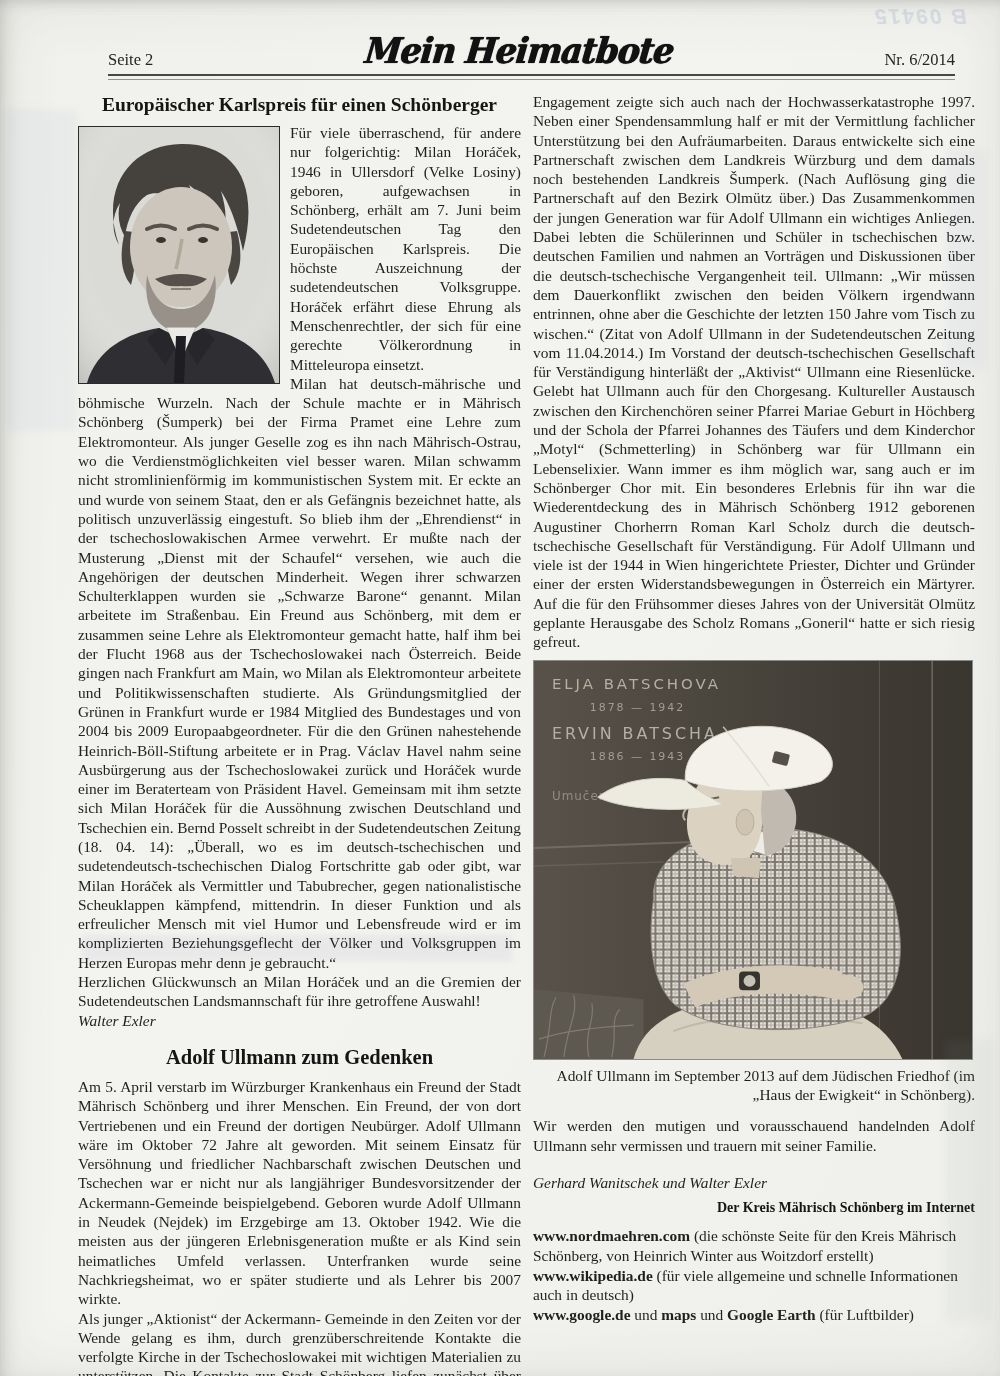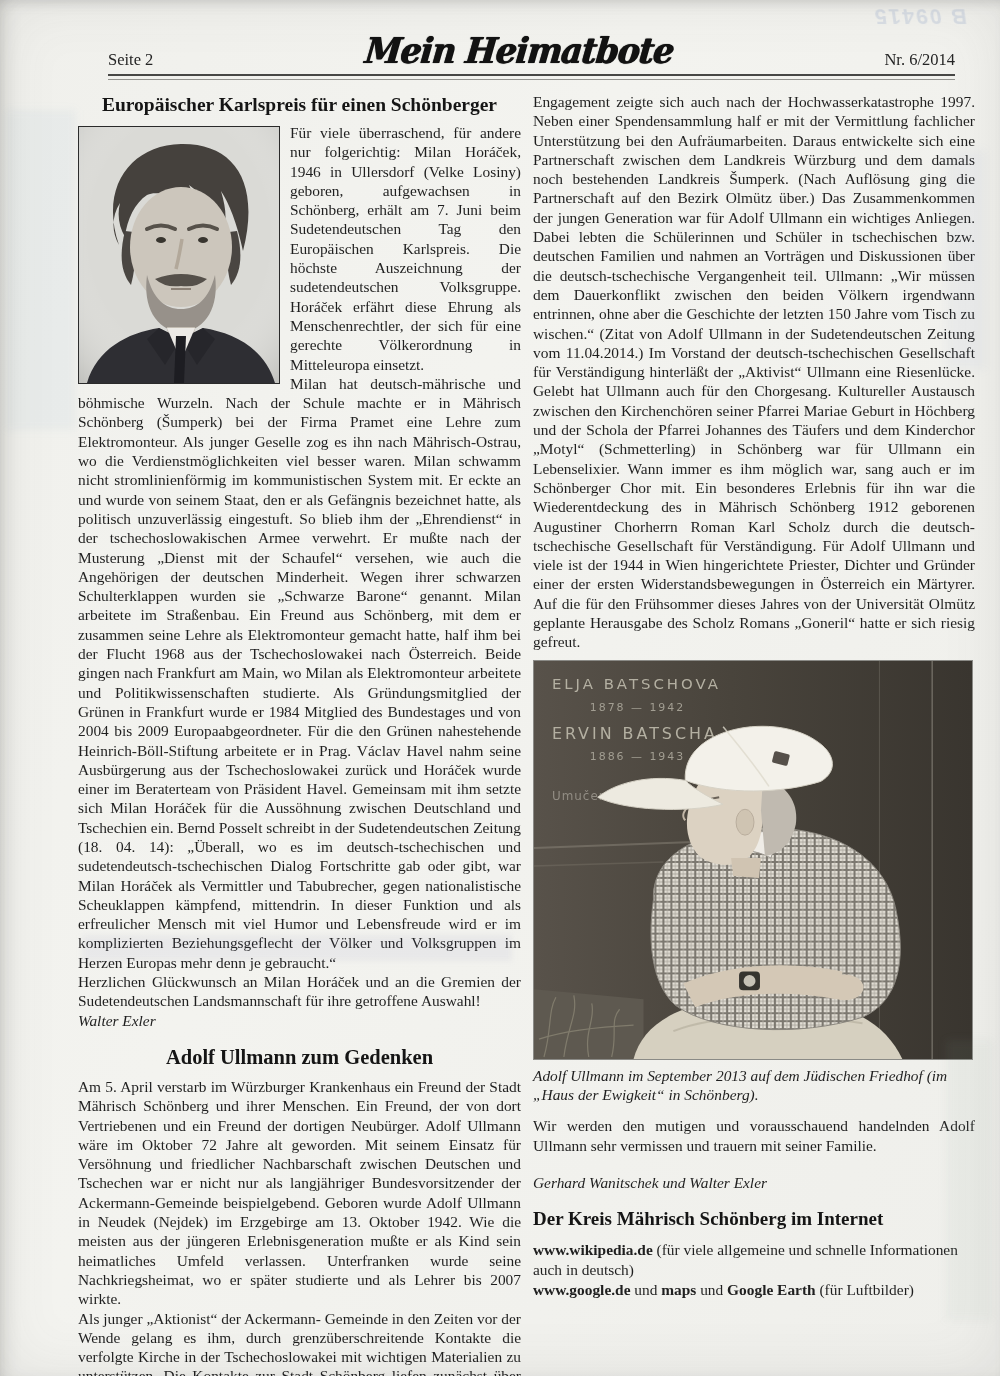--- a/index.html
+++ b/index.html
@@ -27,29 +27,29 @@
     font-size:33px;color:#121212;letter-spacing:-1px;
     transform:skewX(-6deg) scaleY(1.08);text-shadow:1px 0 0 #121212, 0 0 1px #333;}
   .header-rule{margin:4px 45px 0 108px;height:3px;border-top:2px solid #474745;border-bottom:1px solid #93938f;}
 
   .columns{display:flex;gap:12px;padding:12px 0 0 78px;}
   .col-left{width:443px;}
   .col-right{width:442px;}
 
   .article-title{font-size:19.5px;font-weight:bold;text-align:center;margin:2px 0 7px;white-space:nowrap;color:#151515;}
   .section-title{font-size:20.5px;font-weight:bold;text-align:center;margin:16px 0 8px;color:#151515;}
-  .net-title{font-size:19px;font-weight:bold;text-align:left;margin:16px 0 10px;color:#151515;}
+  .net-title{font-size:14px;font-weight:bold;text-align:right;margin:8px 0 10px;color:#151515;}
 
   p{margin:0;font-size:15.4px;line-height:19.3px;text-align:justify;}
   .byline{font-style:italic;text-align:left;padding-right:8px;}
   .photo-left{float:left;width:200px;height:256px;border:1px solid #2a2a2a;
     margin:3px 10px 3px 0;background:#d9d9d5;}
   .photo-wide{width:440px;height:400px;border:1px solid #8a8a86;box-sizing:border-box;
     margin:8px 0 6px;background:#4e4840;display:block;}
-  .caption{font-style:italic;text-align:left;margin-bottom:12px;}
+  .caption{text-align:right;margin-bottom:12px;}
   .closing{margin-bottom:18px;}
   .net-intro{margin-bottom:14px;}
   .link-line{text-align:left;line-height:19.8px;}
   .link-line .b{font-weight:bold;}
   svg text{user-select:none;}
 </style>
 </head>
 <body>
 
 <div class="page">
@@ -170,19 +170,20 @@
         <rect x="240" y="92" width="16" height="12" rx="2" transform="rotate(14 248 98)" fill="#55504a"></rect>
         <path d="M198 198 L228 198 L226 218 L200 216 Z" fill="#d0c4b2"></path>
       </svg>
 
       <p class="caption">Adolf Ullmann im September 2013 auf dem Jüdischen Friedhof (im „Haus der Ewigkeit“ in Schönberg).</p>
       <p class="closing">Wir werden den mutigen und vorausschauend handelnden Adolf Ullmann sehr vermissen und trauern mit seiner Familie.</p>
       <p class="byline">Gerhard Wanitschek und Walter Exler</p>
 
       <div class="net-title">Der Kreis Mährisch Schönberg im Internet</div>
       <div>
+          <p class="link-line"><span class="b">www.nordmaehren.com</span><span> (die schönste Seite für den Kreis Mährisch Schönberg, von Heinrich Winter aus Woitzdorf erstellt)</span></p>
           <p class="link-line"><span class="b">www.wikipedia.de</span><span> (für viele allgemeine und schnelle Informationen auch in deutsch)</span></p>
           <p class="link-line"><span class="b">www.google.de</span><span> und </span><span class="b">maps</span><span> und </span><span class="b">Google Earth</span><span> (für Luftbilder)</span></p>
         </div>
     </div>
 
   </div>
 </div>
 
 </body></html>

